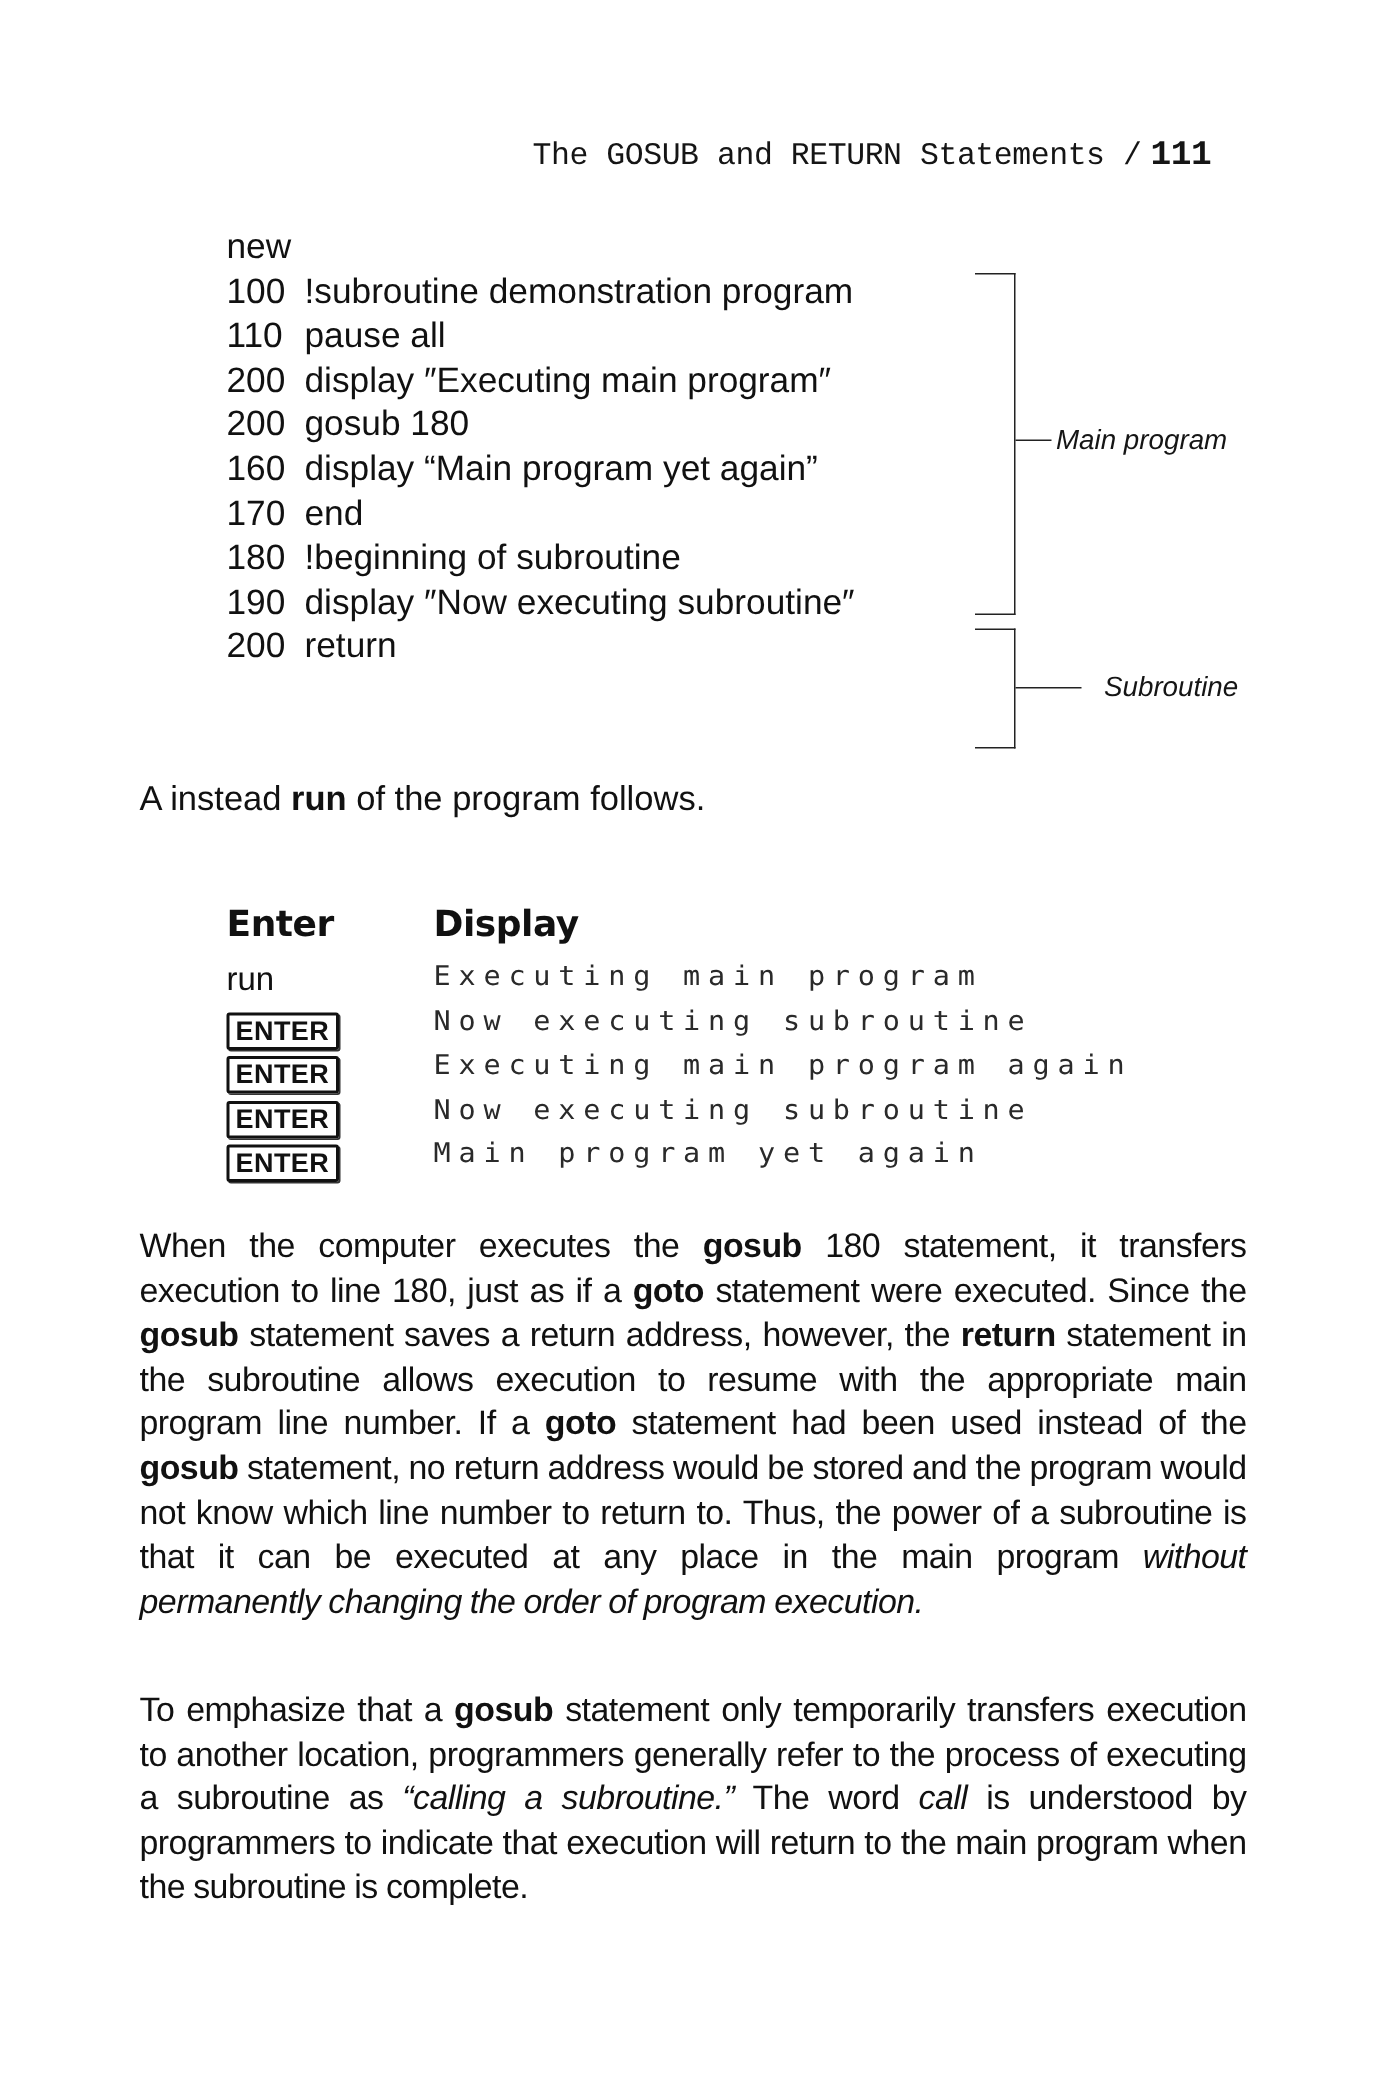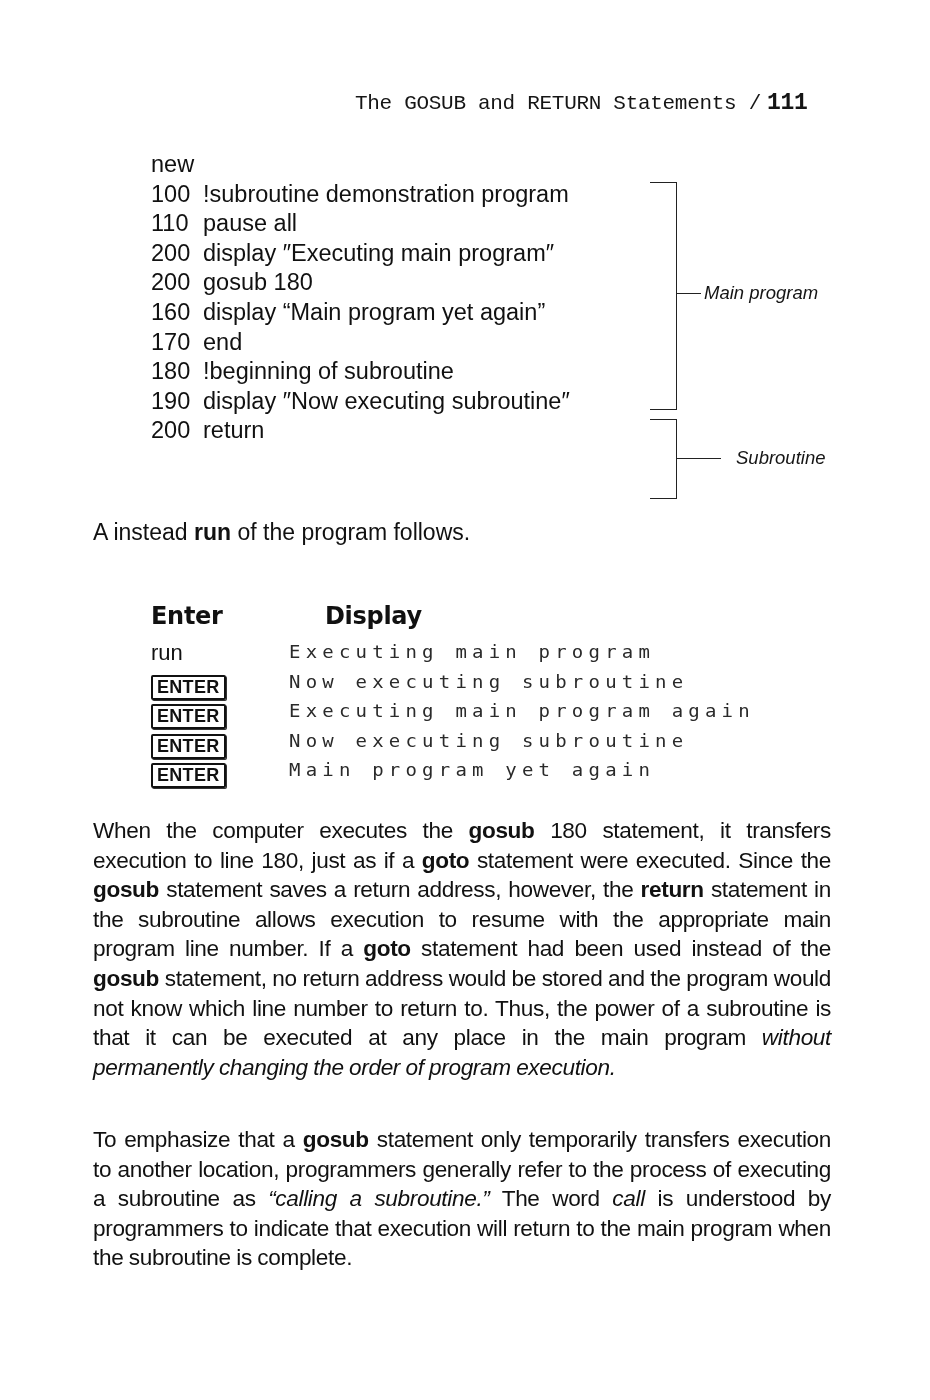--- a/index.html
+++ b/index.html
@@ -79,21 +79,21 @@
 <div class="bracket" style="left:650px; top:419px; width:26px; height:78px;"></div>
 <div class="bracket-tick" style="left:677px; top:458px; width:44px;"></div>
 <div class="anno" style="left:736px; top:447px;">Subroutine</div>
 
 <div class="intro">
   <span>A instead </span><b>run</b><span> of the program follows.</span>
 </div>
 
 <div class="run-table" id="runTable">
   <div class="run-head" style="left:0;">Enter</div>
-  <div class="run-head" style="left:138px;margin-left:36px;">Display</div>
+  <div class="run-head" style="left:138px;">Display</div>
 <div class="run-row" style="top: 38px;">
       <div class="enter-cell"><span>run</span></div>
       <div class="disp-cell">Executing main program</div>
     </div>
     <div class="run-row" style="top: 67.5px;">
       <div class="enter-cell" style="top: 3px;"><span class="key">ENTER</span></div>
       <div class="disp-cell">Now executing subroutine</div>
     </div>
     <div class="run-row" style="top: 97px;">
       <div class="enter-cell" style="top: 3px;"><span class="key">ENTER</span></div>

